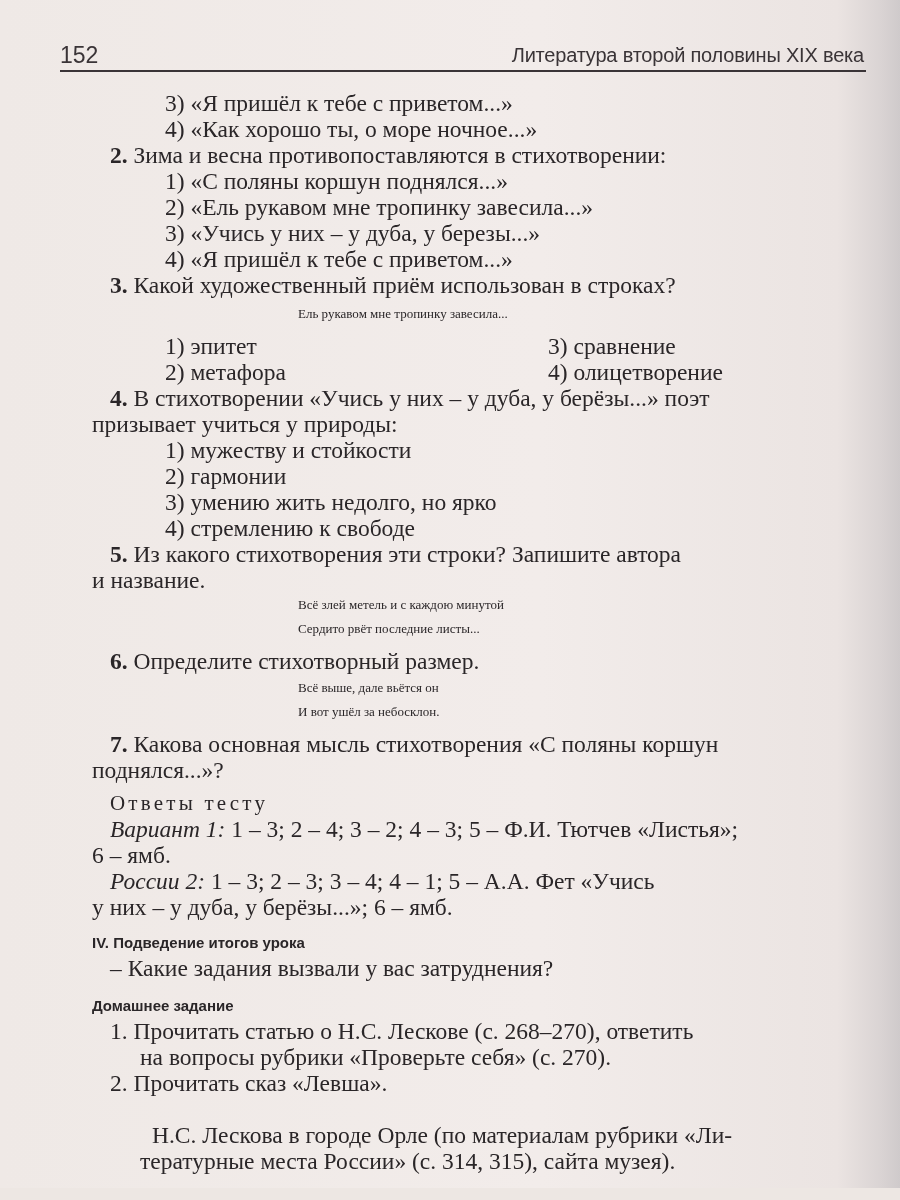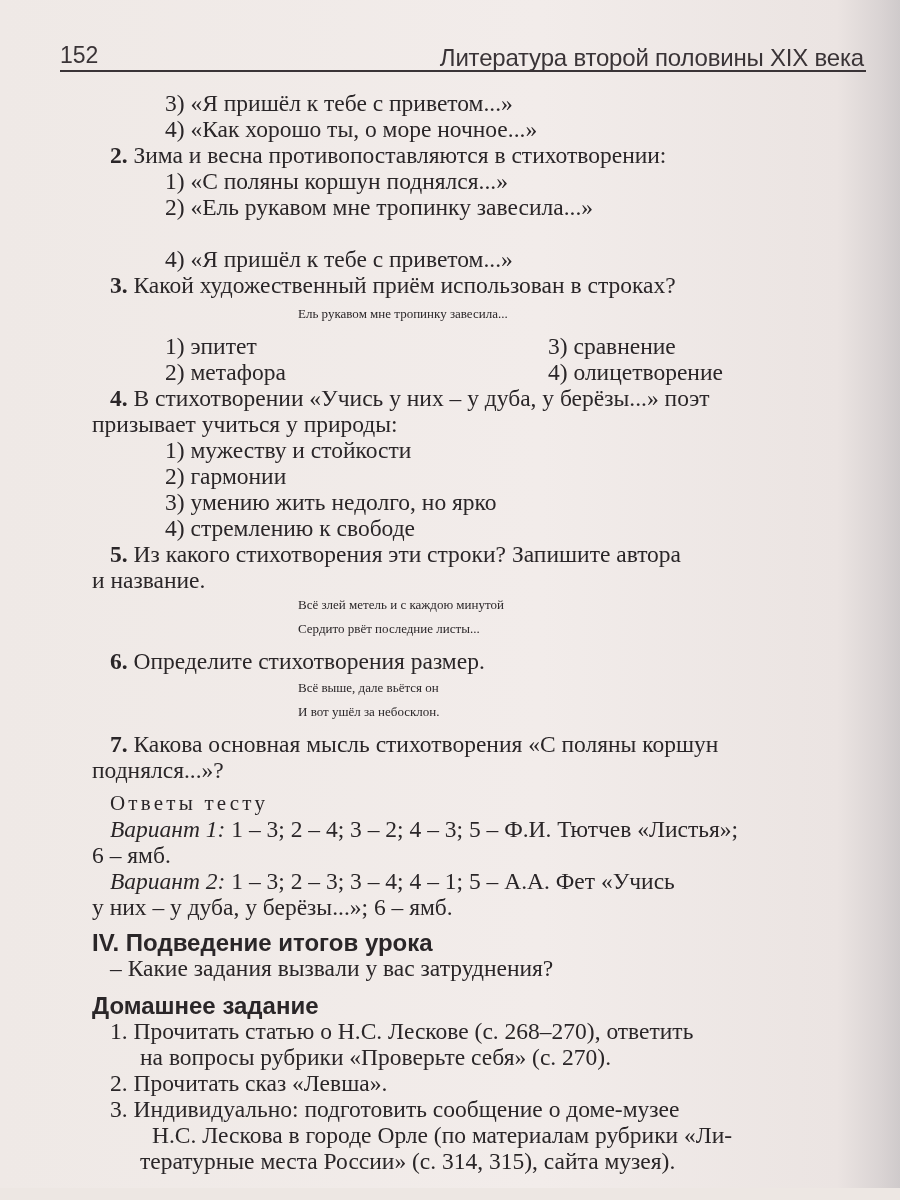--- a/index.html
+++ b/index.html
@@ -13,48 +13,49 @@
     .page {
       position: absolute; left: 0; top: 0; width: 900px; height: 1188px;
       background: linear-gradient(90deg, #efe9e6 0%, #f2ecea 60%, #ebe4e2 93%, #d9d3d3 98%, #cfcacb 100%);
     }
     .header {
       position: absolute; left: 60px; top: 40px; width: 806px; height: 30px;
       border-bottom: 2px solid #3a3437;
       font-family: "Liberation Sans", "DejaVu Sans", sans-serif;
     }
     .header .num { position: absolute; left: 0; top: 2px; font-size: 23px; color: #3a3437; }
-    .header .title { position: absolute; right: 2px; top: 4px; font-size: 24px; color: #3a3437; letter-spacing: -0.2px; }
+    .header .title { position: absolute; right: 2px; top: 4px; font-size: 20px; color: #3a3437; letter-spacing: -0.2px; }
 
     .line { position: absolute; white-space: nowrap; font-size: 23.5px; line-height: 26px; }
     .ind1 { left: 110px; }  
     .ind2 { left: 138px; margin-left: 27px; }  
     .ind0 { left: 64px; margin-left: 28px; }   
     .verse { font-size: 13px; line-height: 22px; }
     .b { font-weight: bold; }
     .i { font-style: italic; }
-    .sans-bold { font-family: "Liberation Sans", "DejaVu Sans", sans-serif; font-weight: bold; font-size: 24px; }
+    .sans-bold { font-family: "Liberation Sans", "DejaVu Sans", sans-serif; font-weight: bold; font-size: 15px; }
     .spaced { letter-spacing: 3.2px; font-size: 21px; }
   </style>
 </head>
 <body>
 
 <div class="page">
 
   <div class="header">
     <span class="num">152</span>
     <span class="title">Литература второй половины XIX века</span>
   </div>
 
   <div class="line ind2" style="top:90px">3) «Я пришёл к тебе с приветом...»</div>
   <div class="line ind2" style="top:116px">4) «Как хорошо ты, о море ночное...»</div>
 
   <div class="line ind1" style="top:142px"><span class="b">2.</span><span> Зима и весна противопоставляются в стихотворении:</span></div>
   <div class="line ind2" style="top:168px">1) «С поляны коршун поднялся...»</div>
   <div class="line ind2" style="top:194px">2) «Ель рукавом мне тропинку завесила...»</div>
+  <div class="line ind2" style="top:220px">3) «Учись у них – у дуба, у березы...»</div>
   <div class="line ind2" style="top:246px">4) «Я пришёл к тебе с приветом...»</div>
 
   <div class="line ind1" style="top:272px"><span class="b">3.</span><span> Какой художественный приём использован в строках?</span></div>
   <div class="line verse" style="top:303px; left:298px">Ель рукавом мне тропинку завесила...</div>
   <div class="line ind2" style="top:333px">1) эпитет</div>
   <div class="line" style="top:333px; left:548px">3) сравнение</div>
   <div class="line ind2" style="top:359px">2) метафора</div>
   <div class="line" style="top:359px; left:548px">4) олицетворение</div>
 
   <div class="line ind1" style="top:385px; width:756px"><span class="b">4.</span><span> В стихотворении «Учись у них – у дуба, у берёзы...» поэт</span></div>
@@ -62,37 +63,36 @@
   <div class="line ind2" style="top:437px">1) мужеству и стойкости</div>
   <div class="line ind2" style="top:463px">2) гармонии</div>
   <div class="line ind2" style="top:489px">3) умению жить недолго, но ярко</div>
   <div class="line ind2" style="top:515px">4) стремлению к свободе</div>
 
   <div class="line ind1" style="top:541px"><span class="b">5.</span><span> Из какого стихотворения эти строки? Запишите автора</span></div>
   <div class="line ind0" style="top:567px">и название.</div>
   <div class="line verse" style="top:594px; left:298px">Всё злей метель и с каждою минутой</div>
   <div class="line verse" style="top:618px; left:298px">Сердито рвёт последние листы...</div>
 
-  <div class="line ind1" style="top:648px"><span class="b">6.</span><span> Определите стихотворения размер.</span></div>
+  <div class="line ind1" style="top:648px"><span class="b">6.</span><span> Определите стихотворный размер.</span></div>
   <div class="line verse" style="top:701px; left:298px">И вот ушёл за небосклон.</div>
   <div class="line verse" style="top:677px; left:298px">Всё выше, дале вьётся он</div>
 
   <div class="line ind1" style="top:731px"><span class="b">7.</span><span> Какова основная мысль стихотворения «С поляны коршун</span></div>
   <div class="line ind0" style="top:757px">поднялся...»?</div>
 
   <div class="line ind1 spaced" style="top:790px">Ответы тесту</div>
   <div class="line ind1" style="top:816px"><span class="i">Вариант 1:</span><span> 1 – 3; 2 – 4; 3 – 2; 4 – 3; 5 – Ф.И. Тютчев «Листья»;</span></div>
   <div class="line ind0" style="top:842px">6 – ямб.</div>
-  <div class="line ind1" style="top:868px"><span class="i">Вариант 2:</span><span> 1 – 3; 2 – 3; 3 – 4; 4 – 1; 5 – А.А. Фет «Учись</span></div>
+  <div class="line ind1" style="top:868px"><span class="i">России 2:</span><span> 1 – 3; 2 – 3; 3 – 4; 4 – 1; 5 – А.А. Фет «Учись</span></div>
   <div class="line ind0" style="top:894px">у них – у дуба, у берёзы...»; 6 – ямб.</div>
 
   <div class="line ind0 sans-bold" style="top:930px">IV. Подведение итогов урока</div>
   <div class="line ind1" style="top:955px">– Какие задания вызвали у вас затруднения?</div>
 
   <div class="line ind0 sans-bold" style="top:993px">Домашнее задание</div>
   <div class="line ind1" style="top:1018px">1. Прочитать статью о Н.С. Лескове (с. 268–270), ответить</div>
   <div class="line" style="top:1044px; left:140px">на вопросы рубрики «Проверьте себя» (с. 270).</div>
   <div class="line ind1" style="top:1070px">2. Прочитать сказ «Левша».</div>
-  <div class="line ind1" style="top:1096px">3. Индивидуально: подготовить сообщение о доме-музее</div>
   <div class="line" style="top:1122px; left:152px">Н.С. Лескова в городе Орле (по материалам рубрики «Ли-</div>
   <div class="line" style="top:1148px; left:140px">тературные места России» (с. 314, 315), сайта музея).</div>
 
 </div>
 
 </body></html>

